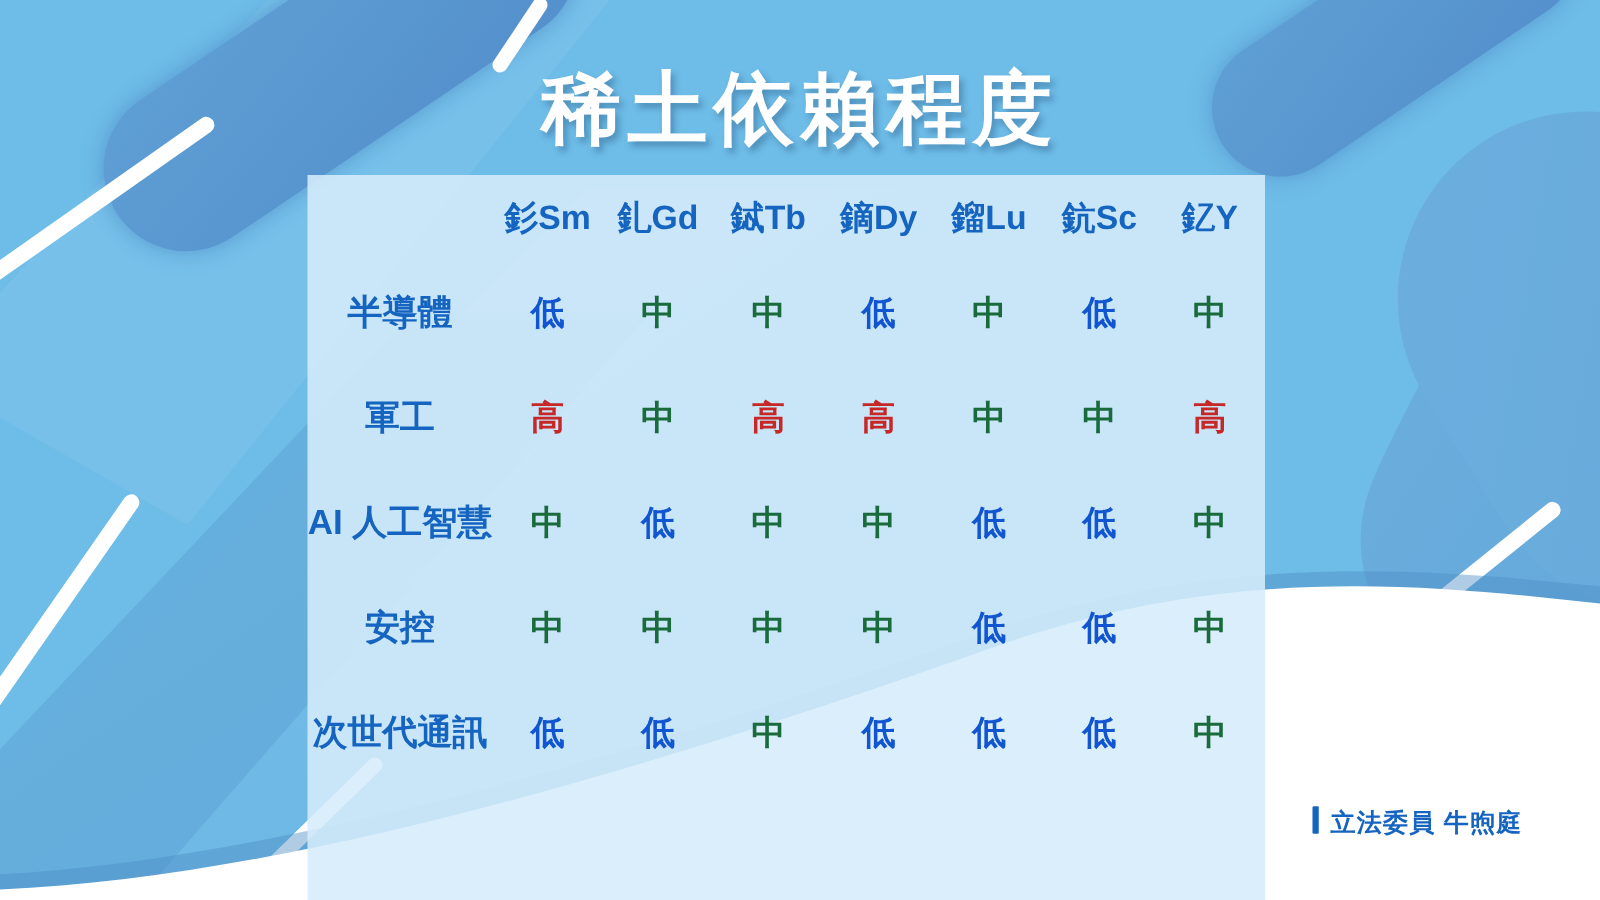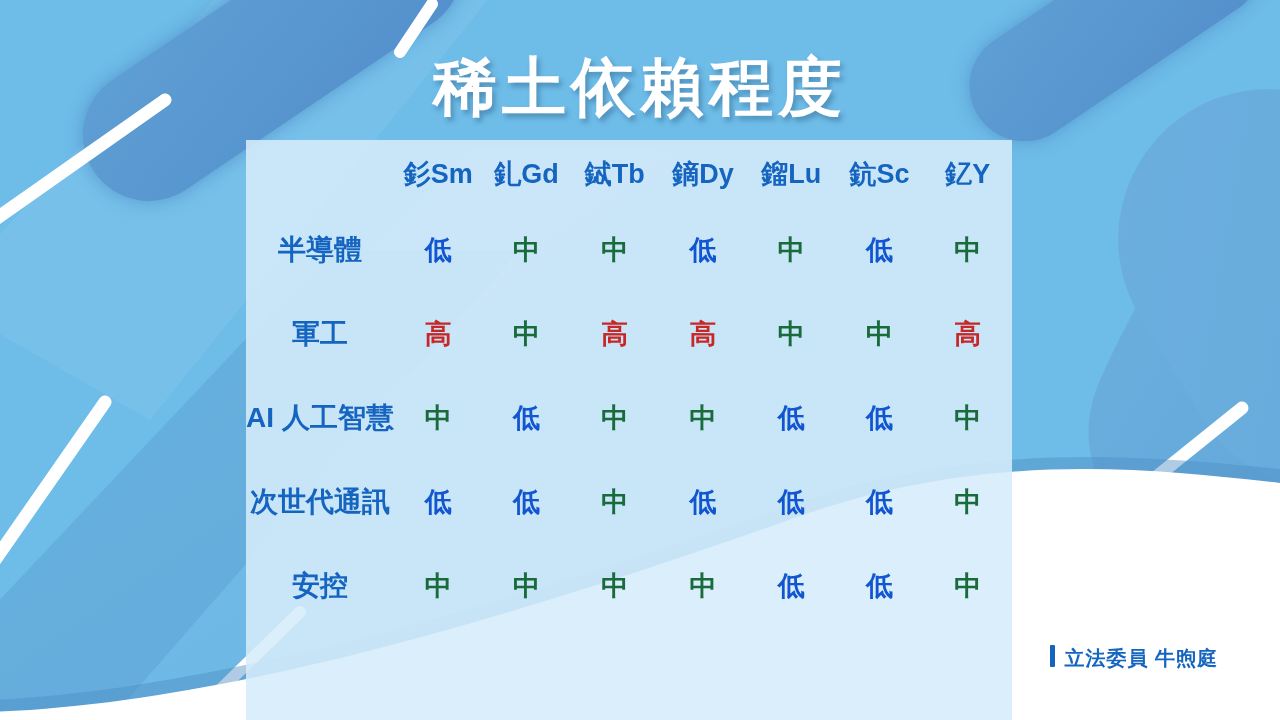--- a/index.html
+++ b/index.html
@@ -244,35 +244,35 @@
             <th class="row-header">AI 人工智慧</th>
             <td><span class="cell-value lvl-mid">中</span></td>
             <td><span class="cell-value lvl-low">低</span></td>
             <td><span class="cell-value lvl-mid">中</span></td>
             <td><span class="cell-value lvl-mid">中</span></td>
             <td><span class="cell-value lvl-low">低</span></td>
             <td><span class="cell-value lvl-low">低</span></td>
             <td><span class="cell-value lvl-mid">中</span></td>
           </tr>
           <tr class="data-row">
+            <th class="row-header">安控</th>
+            <td><span class="cell-value lvl-mid">中</span></td>
+            <td><span class="cell-value lvl-mid">中</span></td>
+            <td><span class="cell-value lvl-mid">中</span></td>
+            <td><span class="cell-value lvl-mid">中</span></td>
+            <td><span class="cell-value lvl-low">低</span></td>
+            <td><span class="cell-value lvl-low">低</span></td>
+            <td><span class="cell-value lvl-mid">中</span></td>
+          </tr>
+          <tr class="data-row">
             <th class="row-header">次世代通訊</th>
             <td><span class="cell-value lvl-low">低</span></td>
             <td><span class="cell-value lvl-low">低</span></td>
             <td><span class="cell-value lvl-mid">中</span></td>
             <td><span class="cell-value lvl-low">低</span></td>
-            <td><span class="cell-value lvl-low">低</span></td>
-            <td><span class="cell-value lvl-low">低</span></td>
-            <td><span class="cell-value lvl-mid">中</span></td>
-          </tr>
-          <tr class="data-row">
-            <th class="row-header">安控</th>
-            <td><span class="cell-value lvl-mid">中</span></td>
-            <td><span class="cell-value lvl-mid">中</span></td>
-            <td><span class="cell-value lvl-mid">中</span></td>
-            <td><span class="cell-value lvl-mid">中</span></td>
             <td><span class="cell-value lvl-low">低</span></td>
             <td><span class="cell-value lvl-low">低</span></td>
             <td><span class="cell-value lvl-mid">中</span></td>
           </tr>
         </tbody>
     </table>
   </div>
 
   <div id="signature">
     <span id="sig-bar"></span>

